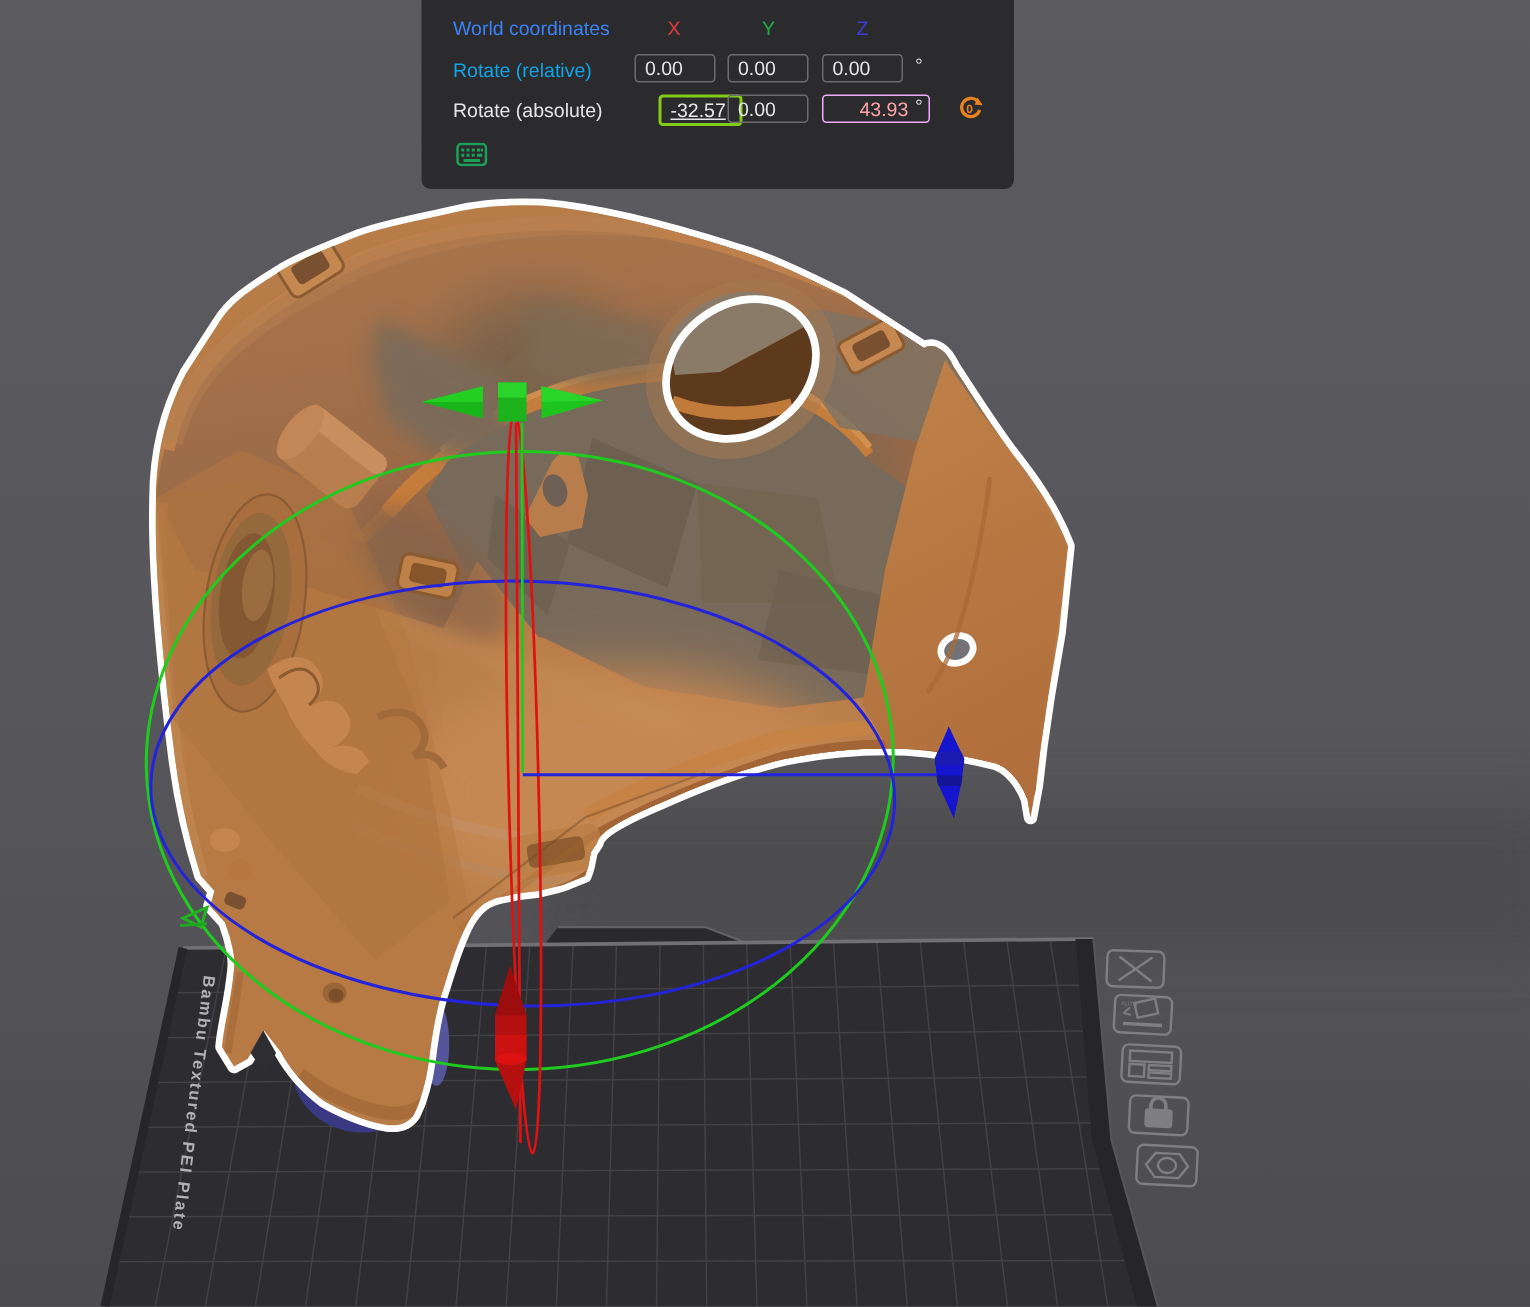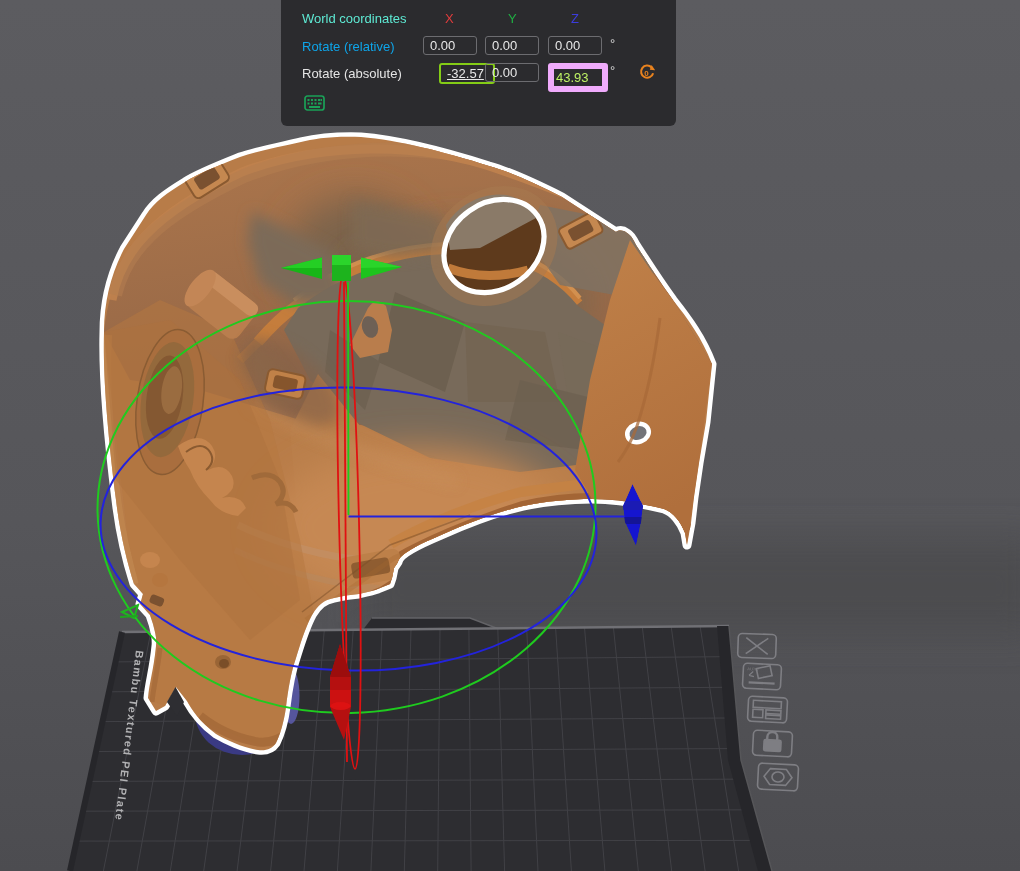--- a/index.html
+++ b/index.html
@@ -302,32 +302,32 @@
  </g>
  <polygon points="340,644 351,677 351,707 344,740 330,707 330,677" fill="#b51010"></polygon>
  <polygon points="340,644 351,677 330,677" fill="#9c0d0d"></polygon>
  <rect x="330" y="690" width="21" height="17" fill="#cc1111"></rect>
  <ellipse cx="340.5" cy="706" rx="10" ry="4" fill="#dd1313" opacity="0.95"></ellipse>
  <path d="M122,612 L138,605 L134,618 Z" fill="none" stroke="#1fb51f" stroke-width="2"></path>
  <path d="M120,617 L138,616" stroke="#1fa51f" stroke-width="2"></path>
 </svg>
 
 <div style="position:absolute;left:281px;top:0;width:395px;height:126px;background:#2b2b2e;border-radius:0 0 6px 6px;font-family:'Liberation Sans',sans-serif;">
-  <span style="position:absolute;left:21px;top:11px;font-size:13px;color:#5eead4;">World coordinates</span>
+  <span style="position:absolute;left:21px;top:11px;font-size:13px;color:#3b82f6;">World coordinates</span>
   <span style="position:absolute;left:164px;top:11px;font-size:13px;color:#e03c3c;">X</span>
   <span style="position:absolute;left:227px;top:11px;font-size:13px;color:#1fae43;">Y</span>
   <span style="position:absolute;left:290px;top:11px;font-size:13px;color:#3c3cdc;">Z</span>
   <span style="position:absolute;left:21px;top:39px;font-size:13px;color:#0ea5e9;">Rotate (relative)</span>
   <span style="position:absolute;left:21px;top:66px;font-size:13px;color:#e5e5e5;">Rotate (absolute)</span>
   <div style="position:absolute;width:46px;height:17px;border:1px solid #6c6c70;border-radius:3px;font-size:13px;color:#e8e8e8;padding-left:6px;line-height:17px;left:142px;top:36px;">0.00</div>
   <div style="position:absolute;width:46px;height:17px;border:1px solid #6c6c70;border-radius:3px;font-size:13px;color:#e8e8e8;padding-left:6px;line-height:17px;left:204px;top:36px;">0.00</div>
   <div style="position:absolute;width:46px;height:17px;border:1px solid #6c6c70;border-radius:3px;font-size:13px;color:#e8e8e8;padding-left:6px;line-height:17px;left:267px;top:36px;">0.00</div>
   <div style="position:absolute;width:46px;height:17px;border:2px solid #84cc16;border-radius:3px;font-size:13px;color:#e8e8e8;padding-left:6px;line-height:17px;left:158px;top:63px;text-decoration:underline;">-32.57</div>
   <div style="position:absolute;width:46px;height:17px;border:1px solid #6c6c70;border-radius:3px;font-size:13px;color:#e8e8e8;padding-left:6px;line-height:17px;left:204px;top:63px;">0.00</div>
-  <div style="position:absolute;width:46px;height:17px;border:6px solid #f0abfc;border-radius:3px;font-size:13px;color:#bef264;padding-left:2px;line-height:17px;left:267px;top:63px;">43.93</div>
+  <div style="position:absolute;width:46px;height:17px;border:1px solid #f0abfc;border-radius:3px;font-size:13px;color:#fca5a5;padding-left:24px;line-height:17px;left:267px;top:63px;">43.93</div>
   <span style="position:absolute;left:329px;top:36px;font-size:13px;color:#dcdcdc;">°</span>
   <span style="position:absolute;left:329px;top:63px;font-size:13px;color:#dcdcdc;">°</span>
   <svg style="position:absolute;left:357px;top:64px;" width="17" height="17" viewBox="0 0 17 17">
     <path d="M13.6,3.4 A6.1,6.1 0 1 0 15.1,9.2" fill="none" stroke="#e8821e" stroke-width="2.1"></path>
     <polygon points="11.8,5.8 17.2,6.2 13.6,1.0" fill="#e8821e"></polygon>
     <text x="6.2" y="11.6" font-size="8" font-weight="bold" fill="#e8821e" font-family="Liberation Sans">0</text>
   </svg>
   <svg style="position:absolute;left:23px;top:95px;" width="21" height="16" viewBox="0 0 21 16">
     <rect x="1" y="1" width="19" height="14" rx="2.5" fill="none" stroke="#1aa157" stroke-width="1.7"></rect>
     <g fill="#1aa157">

